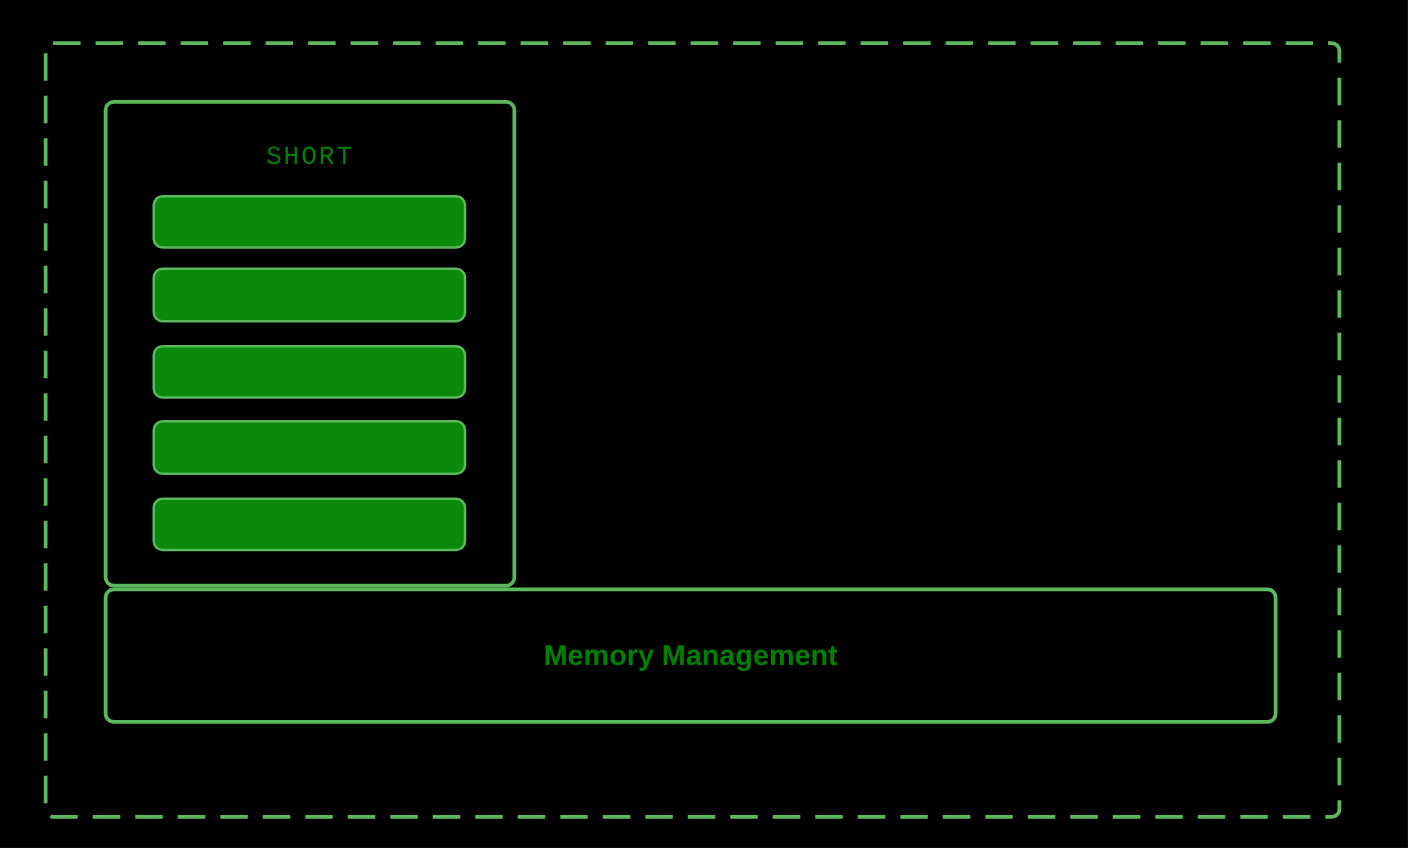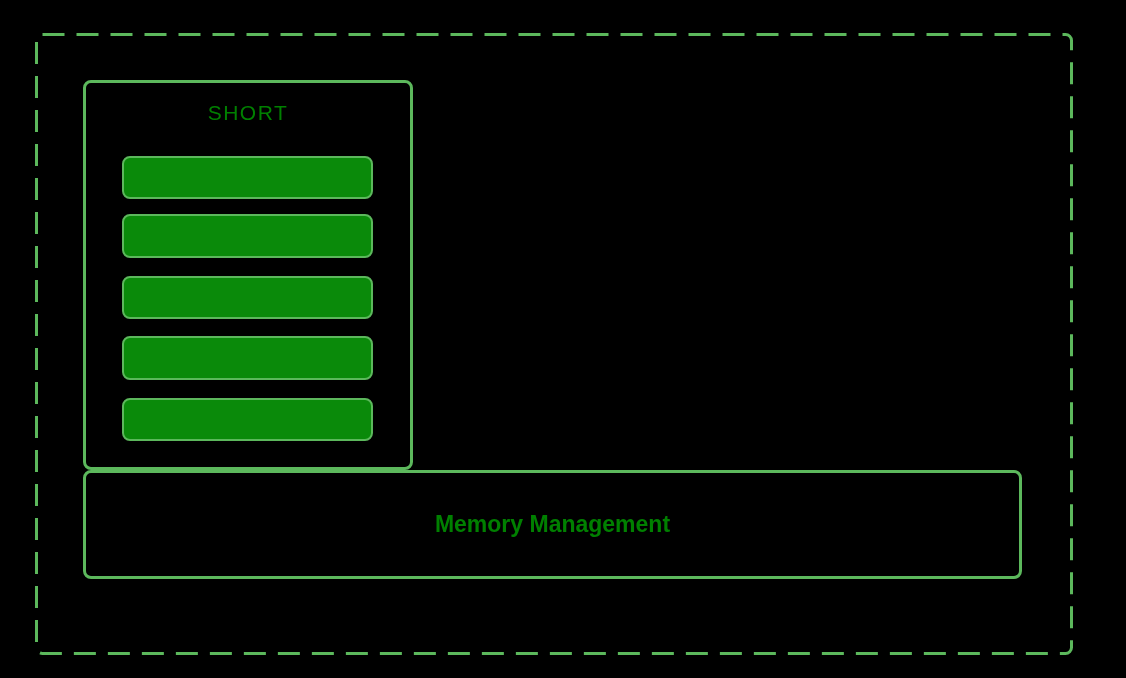--- a/index.html
+++ b/index.html
@@ -32,21 +32,21 @@
   .panel-short { left: 83px; top: 80px; width: 330px; height: 390px; }
   .panel-long  { left: 413px; top: 80px; width: 609px; height: 390px; }
   .panel-mm    { left: 83px; top: 470px; width: 939px; height: 109px;
                  display: flex; align-items: center; justify-content: center; }
   .panel-label {
     position: absolute;
     left: 0; right: 0;
     text-align: center;
     color: var(--label);
   }
-  .label-short { top: 18px; font-size: 21px; font-weight: 400; letter-spacing: 1.5px; }
+  .label-short { top: 32px; font-size: 21px; font-weight: 400; letter-spacing: 1.5px; font-family: Liberation Mono, monospace; }
   .label-long  { top: 27px; font-size: 21px; font-weight: 700; letter-spacing: 0.5px; }
   .label-mm {
     position: static;
     font-size: 23px;
     font-weight: 700;
     color: var(--label);
     text-align: left;
   }
   .block {
     position: absolute;

